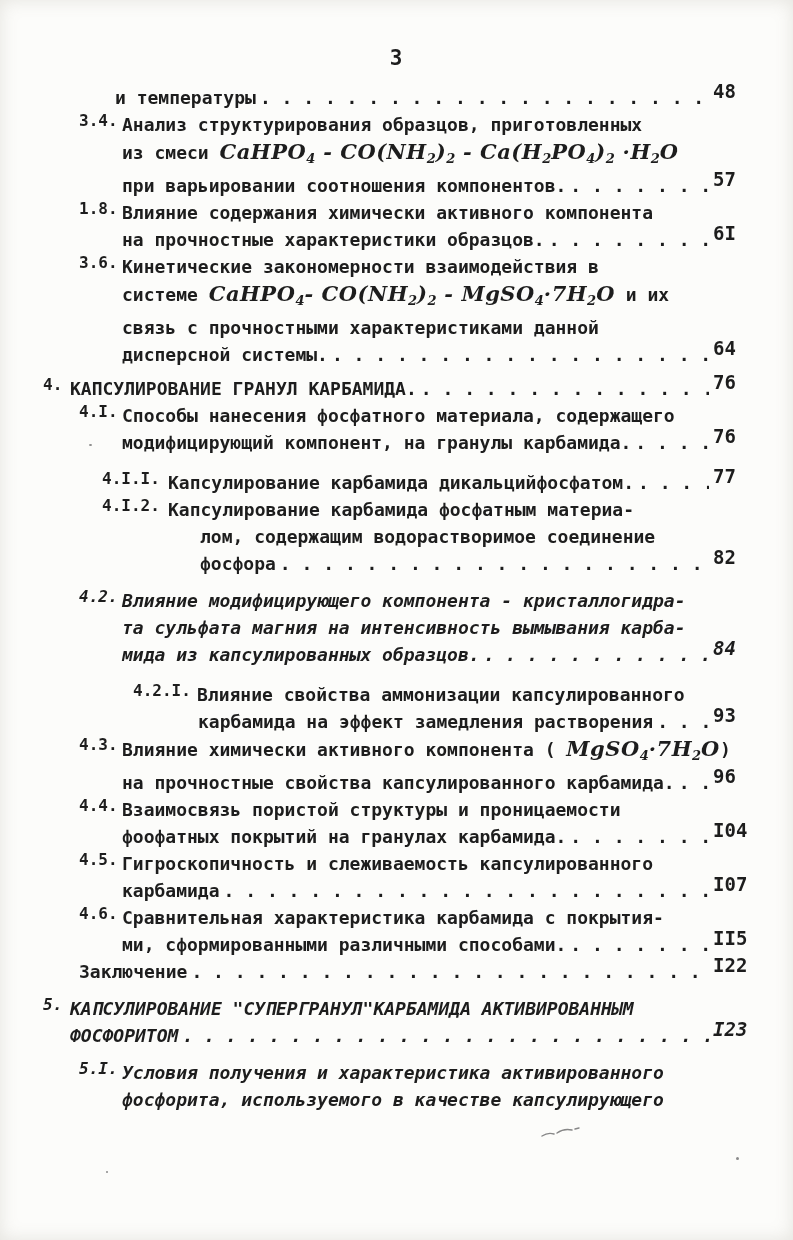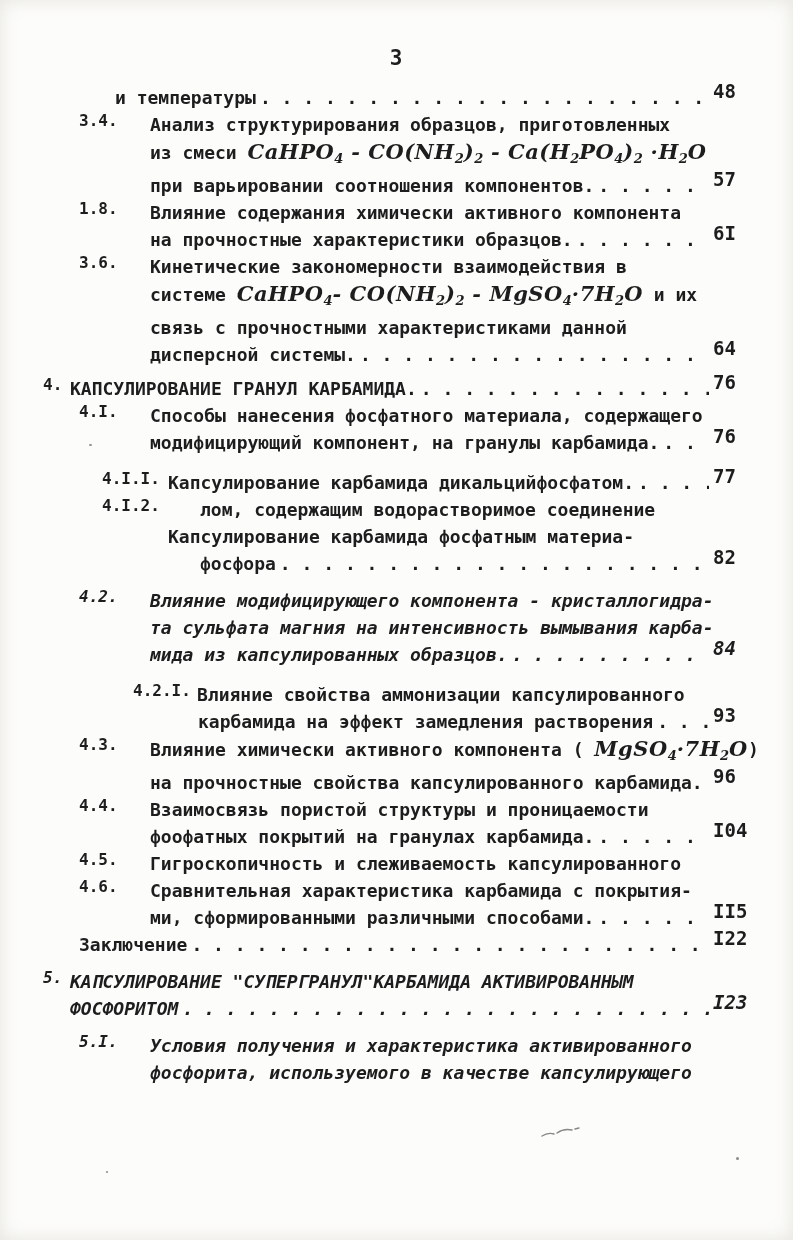--- a/index.html
+++ b/index.html
@@ -25,21 +25,21 @@
   .gap-large{margin-top:13px;}
   .row{
     font-size:18px;line-height:27px;white-space:nowrap;
   }
   .row.dotted{display:flex;align-items:baseline;}
   .num{position:absolute;top:0;}
   
   .chapter > .num{left:43px;}
   .chapter .row{padding-left:70px;}
   .sec > .num{left:79px;}
-  .sec .row{padding-left:122px;margin-left:28px;}
+  .sec .row{padding-left:122px;}
   .cont1 .row{padding-left:115px;}
   .plain .row{padding-left:79px;}
   .subsec > .num{left:102px;}
   .subsec .row{padding-left:168px;}
   .subsec .row.cont{padding-left:200px;}
   .subsec-deep > .num{left:133px;}
   .subsec-deep .row{padding-left:197px;}
   .subsec-deep .row.cont{padding-left:198px;}
   .txt{flex:none;}
   .leader{
@@ -126,22 +126,22 @@
       <div class="entry subsec gap-large">
         <span class="num">4.I.I.</span>
         <div class="row dotted">
           <span class="txt">Капсулирование карбамида дикальцийфосфатом.</span>
           <span class="leader"></span>
           <span class="pg">77</span>
         </div>
       </div>
       <div class="entry subsec">
         <span class="num">4.I.2.</span>
+        <div class="row"><span class="txt">Капсулирование карбамида фосфатным материа-</span></div>
         <div class="row cont"><span class="txt">лом, содержащим водорастворимое соединение</span></div>
-        <div class="row"><span class="txt">Капсулирование карбамида фосфатным материа-</span></div>
         <div class="row cont dotted">
           <span class="txt">фосфора</span>
           <span class="leader"></span>
           <span class="pg">82</span>
         </div>
       </div>
       <div class="entry sec gap-medium">
         <span class="num">4.2.</span>
         <div class="row"><span class="txt">Влияние модифицирующего компонента - кристаллогидра-</span></div>
         <div class="row cont"><span class="txt">та сульфата магния на интенсивность вымывания карба-</span></div>
@@ -174,20 +174,25 @@
         <div class="row"><span class="txt">Взаимосвязь пористой структуры и проницаемости</span></div>
         <div class="row cont dotted">
           <span class="txt">фоофатных покрытий на гранулах карбамида.</span>
           <span class="leader"></span>
           <span class="pg">I04</span>
         </div>
       </div>
       <div class="entry sec">
         <span class="num">4.5.</span>
         <div class="row"><span class="txt">Гигроскопичность и слеживаемость капсулированного</span></div>
+        <div class="row cont dotted">
+          <span class="txt">карбамида</span>
+          <span class="leader"></span>
+          <span class="pg">I07</span>
+        </div>
       </div>
       <div class="entry sec">
         <span class="num">4.6.</span>
         <div class="row"><span class="txt">Сравнительная характеристика карбамида с покрытия-</span></div>
         <div class="row cont dotted">
           <span class="txt">ми, сформированными различными способами.</span>
           <span class="leader"></span>
           <span class="pg">II5</span>
         </div>
       </div>

